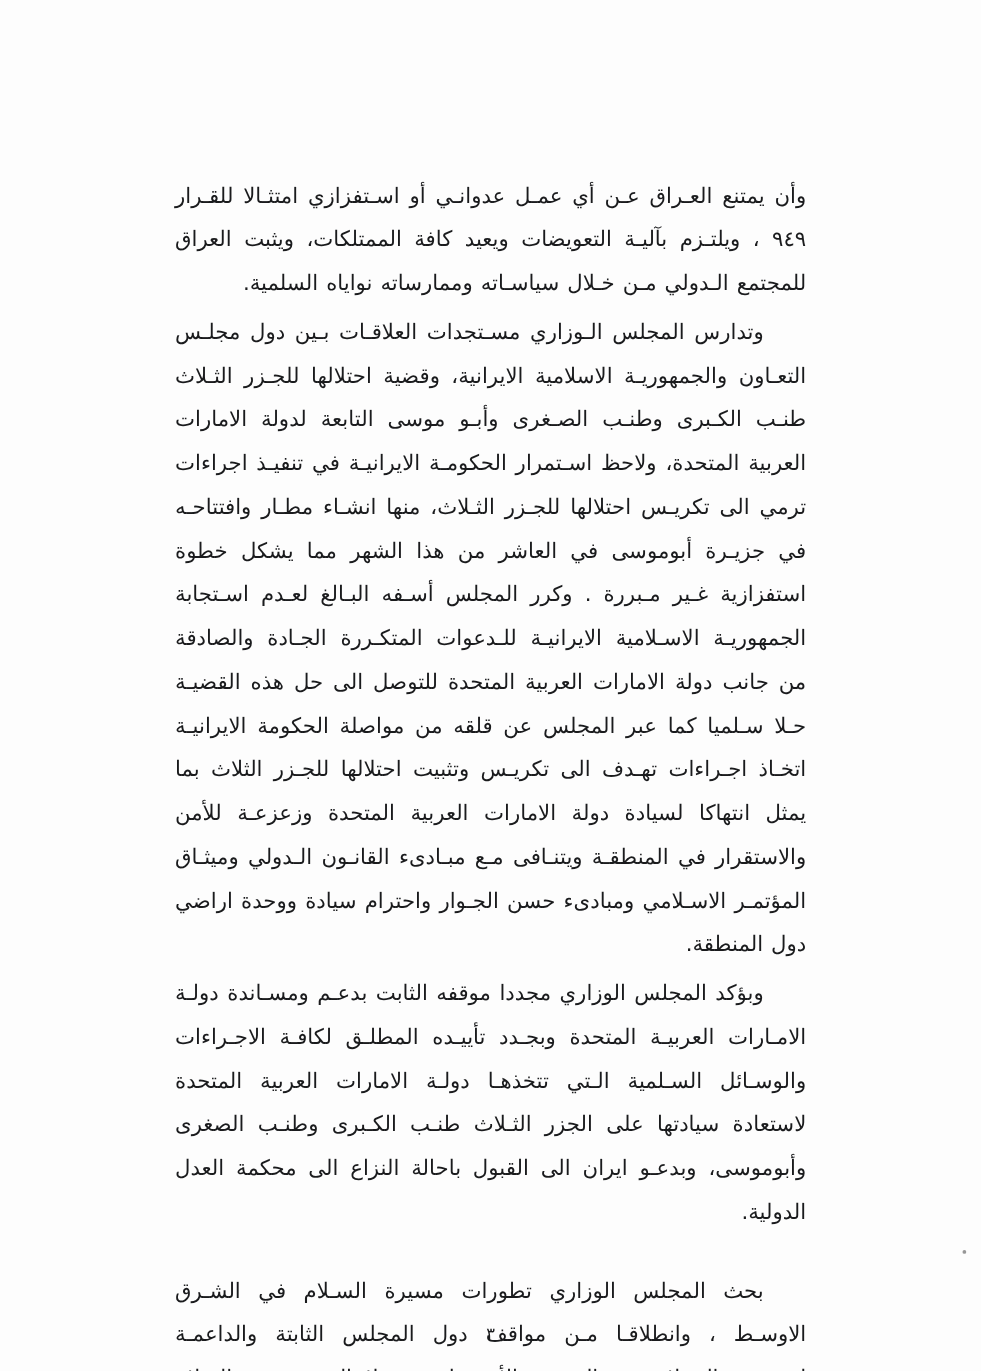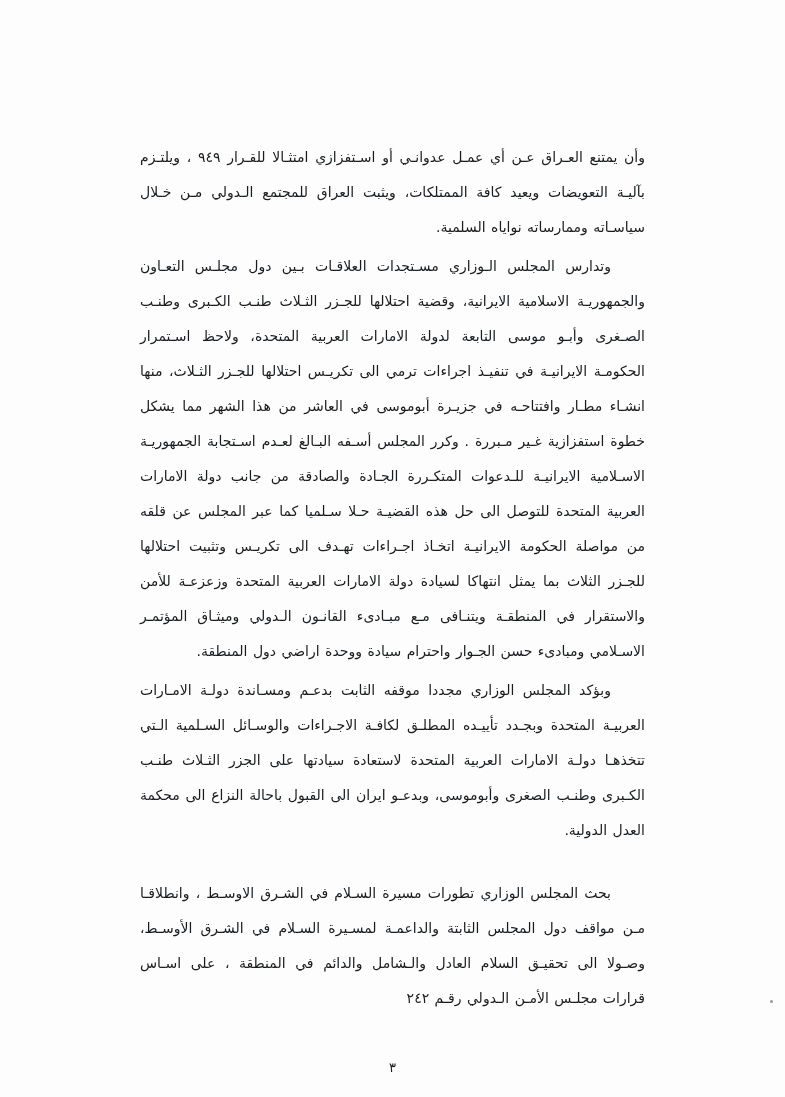--- a/index.html
+++ b/index.html
@@ -23,21 +23,21 @@
   .content {
     position: absolute;
     top: 140px;
     right: 140px;
     left: 140px;
     direction: rtl;
     text-align: justify;
   }
   p.para {
     margin: 0 0 2px 0;
-    font-size: 14px;
+    font-size: 17px;
     line-height: 35px;
     letter-spacing: 0px;
     word-spacing: 1px;
     text-align: justify;
     text-align-last: right;
     color: #1a1b1d;
   }
   p.indent {
     text-indent: 34px;
   }

